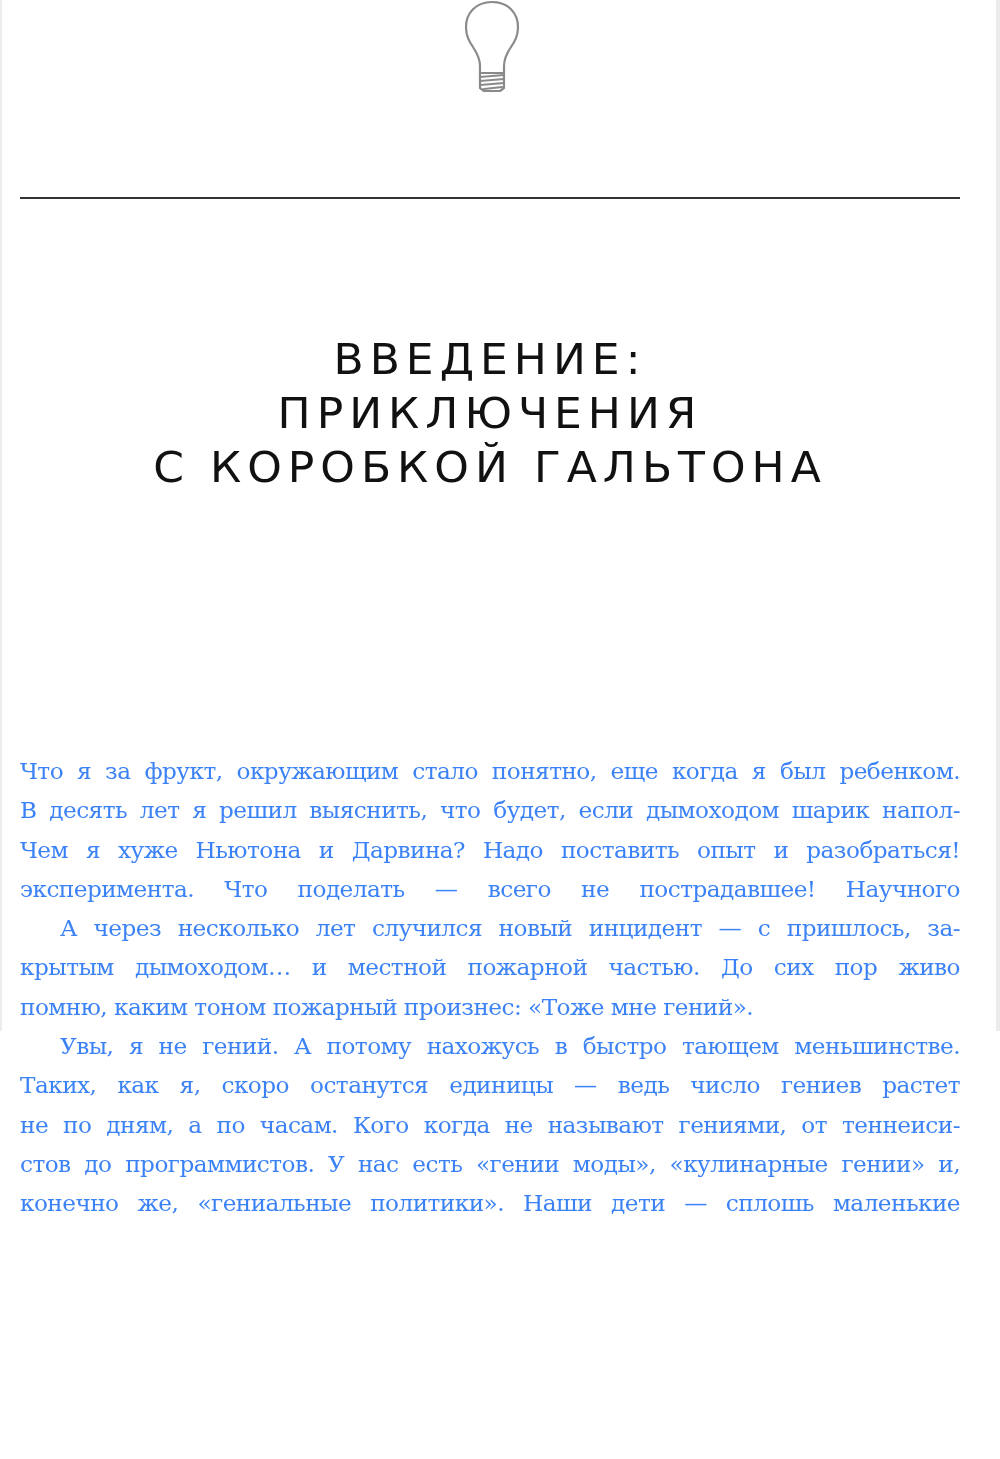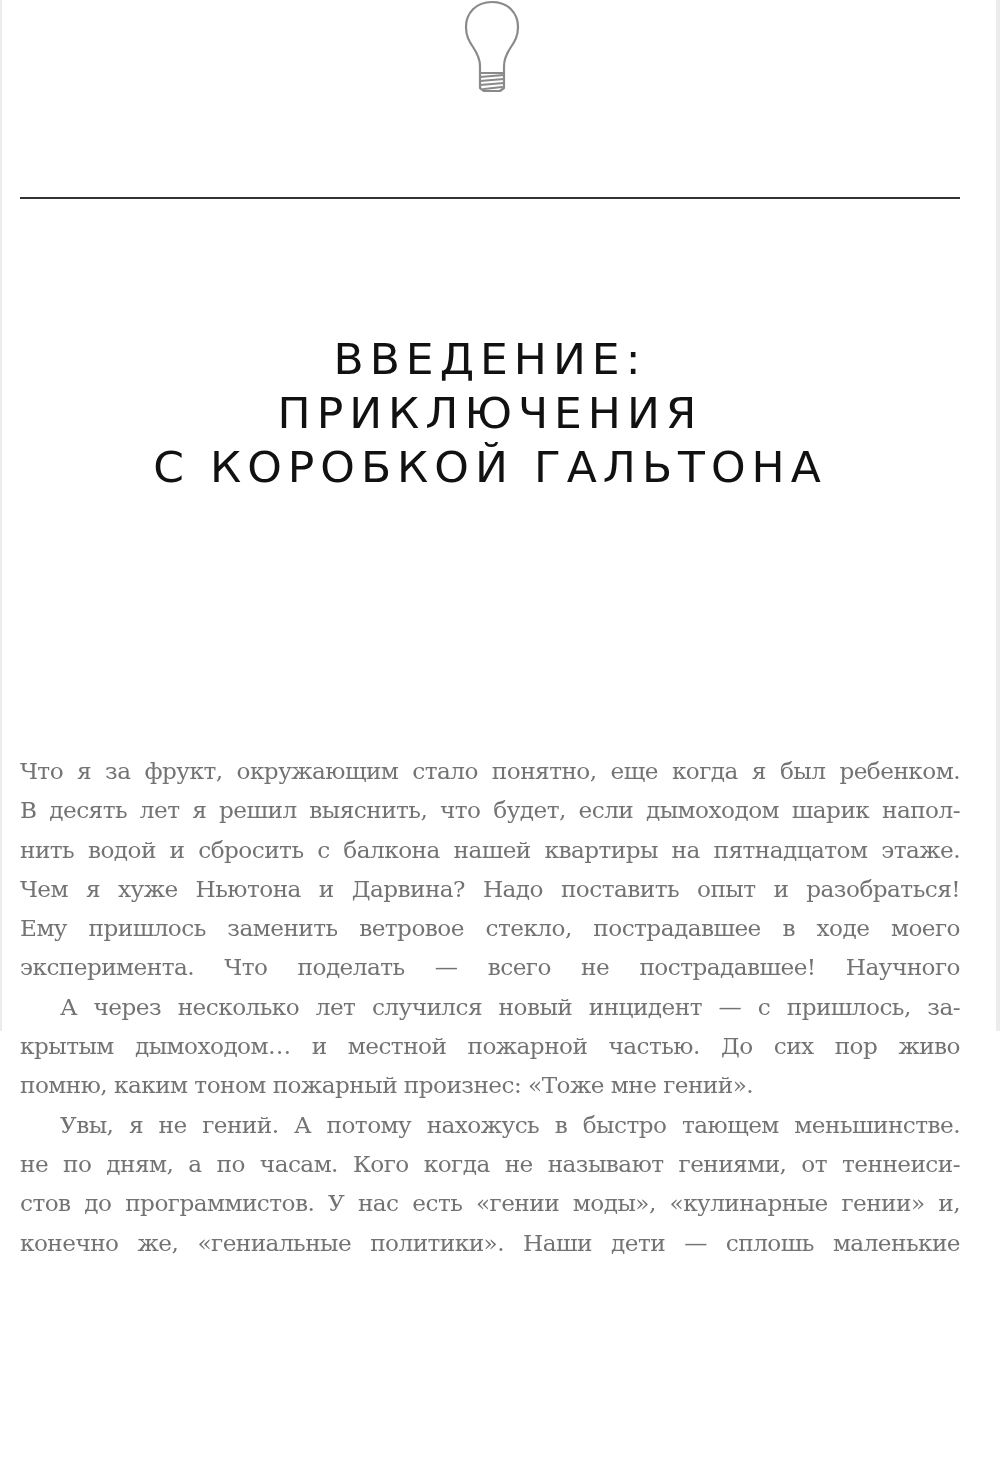--- a/index.html
+++ b/index.html
@@ -28,21 +28,21 @@
     letter-spacing: 6px;
     color: #111111;
     transform: scaleY(0.95);
   }
   .chapter-title .tline { display: block; white-space: nowrap; }
   .body-text {
     position: absolute; left: 18px; top: 751px; width: 940px;
     font-family: "DejaVu Serif", serif;
     font-size: 23.2px;
     line-height: 39.3px;
-    color: #737373;
+    color: #3b82f6;
   }
   .body-text .line {
     display: block;
     white-space: nowrap;
     text-align: justify;
     text-align-last: justify;
     letter-spacing: -0.55px;
   }
   .body-text .line.indent { padding-left: 40px; }
   .body-text .line.last { text-align-last: left; }
@@ -65,26 +65,25 @@
 
   <h1 class="chapter-title" style="margin:0;">
     <span class="tline">ВВЕДЕНИЕ:</span>
     <span class="tline">ПРИКЛЮЧЕНИЯ</span>
     <span class="tline">С КОРОБКОЙ ГАЛЬТОНА</span>
   </h1>
 
   <div class="body-text">
     <span class="line">Что я за фрукт, окружающим стало понятно, еще когда я был ребенком.</span>
     <span class="line">В десять лет я решил выяснить, что будет, если дымоходом шарик напол-</span>
-    <span class="line">нить водой и сбросить с балкона нашей квартиры на пятнадцатом этаже.</span>
     <span class="line">Чем я хуже Ньютона и Дарвина? Надо поставить опыт и разобраться!</span>
-    <span class="line">Ему пришлось заменить ветровое стекло, пострадавшее в ходе моего</span>
     <span class="line">эксперимента. Что поделать — всего не пострадавшее! Научного</span>
     <span class="line indent">А через несколько лет случился новый инцидент — с пришлось, за-</span>
     <span class="line">крытым дымоходом… и местной пожарной частью. До сих пор живо</span>
     <span class="line last">помню, каким тоном пожарный произнес: «Тоже мне гений».</span>
     <span class="line indent">Увы, я не гений. А потому нахожусь в быстро тающем меньшинстве.</span>
+    <span class="line">Таких, как я, скоро останутся единицы — ведь число гениев растет</span>
     <span class="line">не по дням, а по часам. Кого когда не называют гениями, от теннеиси-</span>
     <span class="line">стов до программистов. У нас есть «гении моды», «кулинарные гении» и,</span>
     <span class="line">конечно же, «гениальные политики». Наши дети — сплошь маленькие</span>
   </div>
 
 </div>
 
 </body></html>

